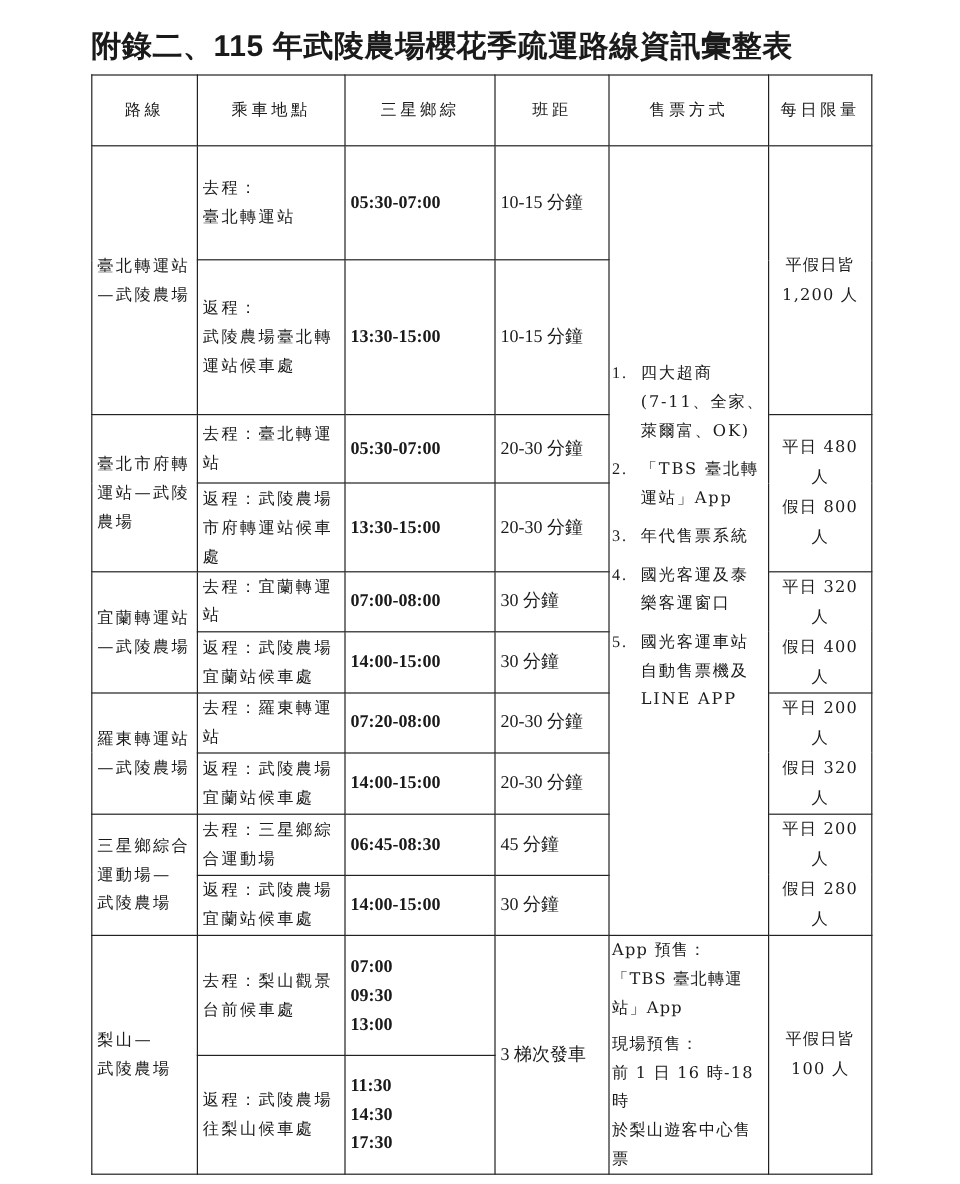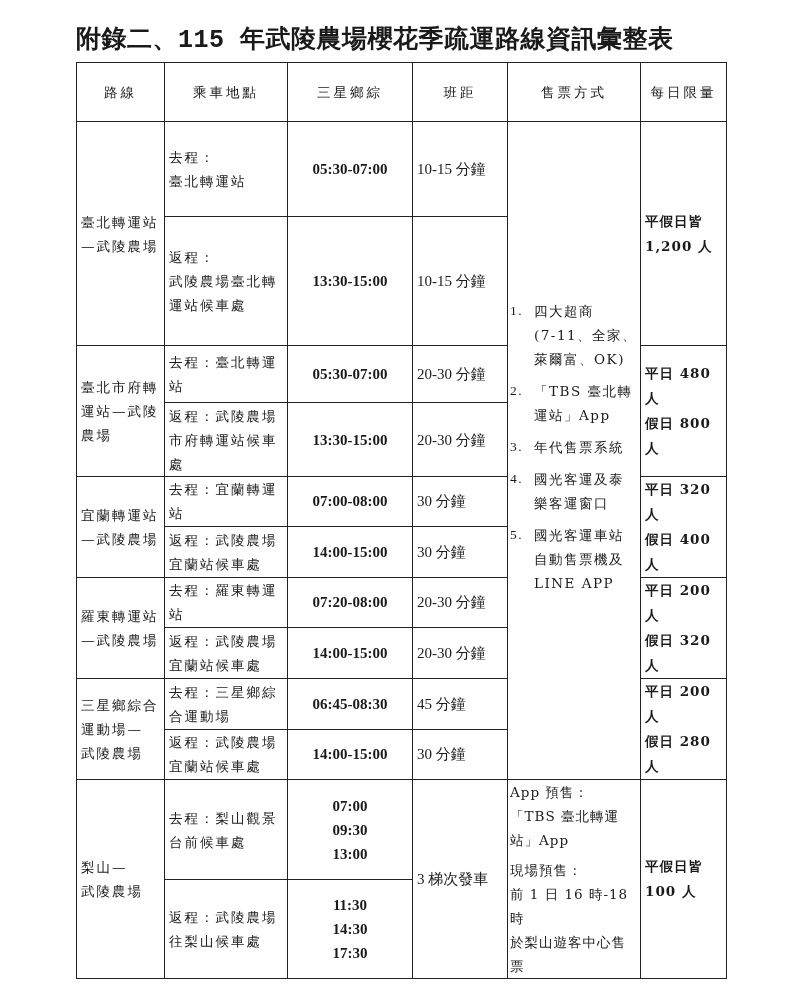--- a/index.html
+++ b/index.html
@@ -1,33 +1,33 @@
 <!DOCTYPE html>
 <html><head>
 <meta charset="utf-8">
 <style>
   html, body { margin: 0; padding: 0; background: #ffffff; }
   body { width: 800px; height: 987px; position: relative; overflow: hidden;
          font-family: "DejaVu Serif", "Liberation Serif", serif; color: #1a1a1a; }
   .title { position: absolute; left: 76px; top: 22px; font-size: 25px; font-weight: bold;
-           letter-spacing: 0.5px; white-space: nowrap; font-family: Liberation Mono, monospace; }
+           letter-spacing: 0.5px; white-space: nowrap; font-family: Liberation Sans, sans-serif; }
   table { position: absolute; left: 76px; top: 62px; border-collapse: collapse;
           width: 650px; table-layout: fixed; }
   td, th { border: 1.5px solid #222; font-size: 13.5px; font-weight: normal;
            padding: 0 4px; vertical-align: middle; line-height: 24px; margin-top: 43px; }
   th { height: 58px; text-align: center; letter-spacing: 3px; }
   .route { text-align: left; letter-spacing: 2px; padding-left: 4px; }
   .loc { text-align: left; letter-spacing: 2px; padding-left: 4px; }
-  .time { text-align: center; font-weight: bold; font-family: "Liberation Serif", serif; font-size: 15px; }
+  .time { font-weight: bold; font-family: "Liberation Serif", serif; font-size: 15px; }
   .intv { text-align: left; font-family: "Liberation Serif", serif; font-size: 15px; }
   .sale { text-align: left; vertical-align: middle; padding: 0 2px; }
   .sale ol { margin: 0; padding-left: 0; list-style: none; }
   .sale li { display: flex; margin-bottom: 8px; letter-spacing: 1.5px; }
   .sale li .num { width: 24px; flex: none; font-family: "Liberation Serif", serif; }
-  .limit { text-align: left; letter-spacing: 1px; font-weight: bold; }
+  .limit { text-align: center; letter-spacing: 1px; }
   .limit div { line-height: 25px; }
   .times div { line-height: 24px; }
   .lishan-sale div { letter-spacing: 1px; line-height: 24px; }
   .gap { height: 6px; }
 </style>
 </head>
 <body>
 
 <div class="title">附錄二、115 年武陵農場櫻花季疏運路線資訊彙整表</div>
 

